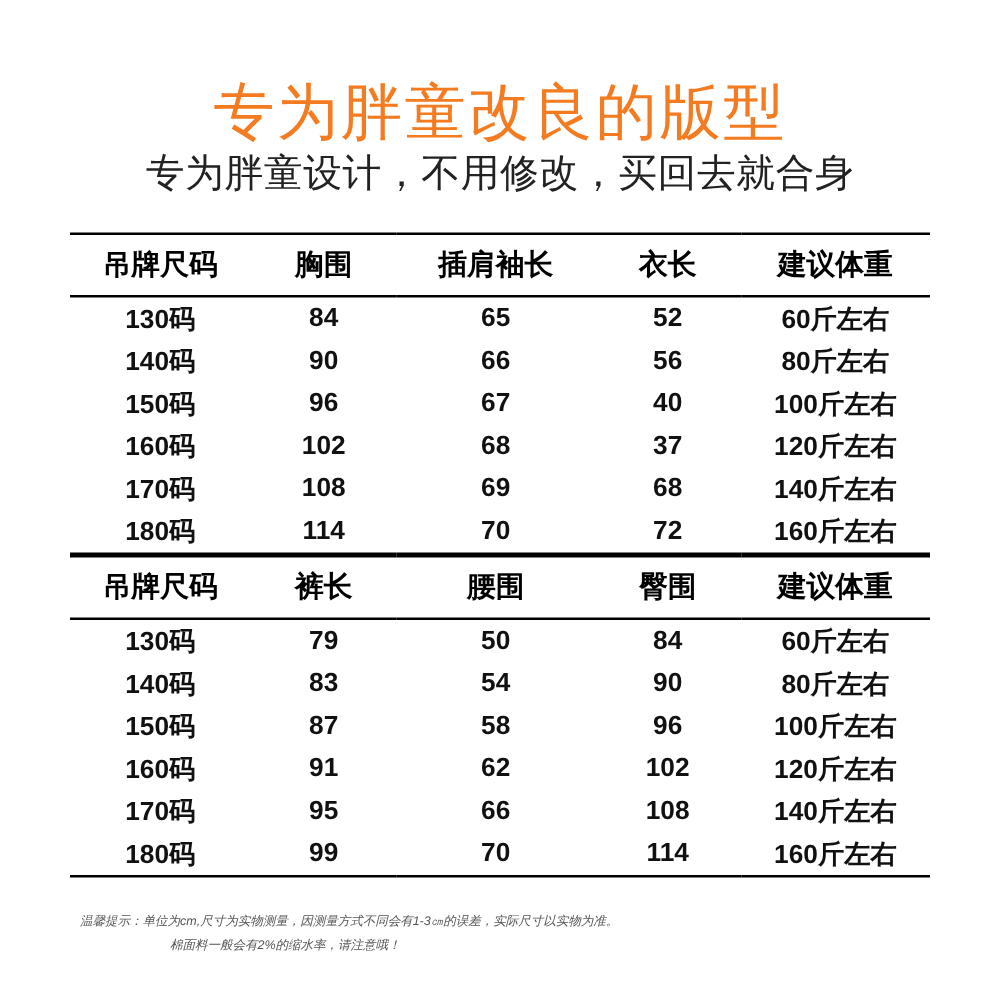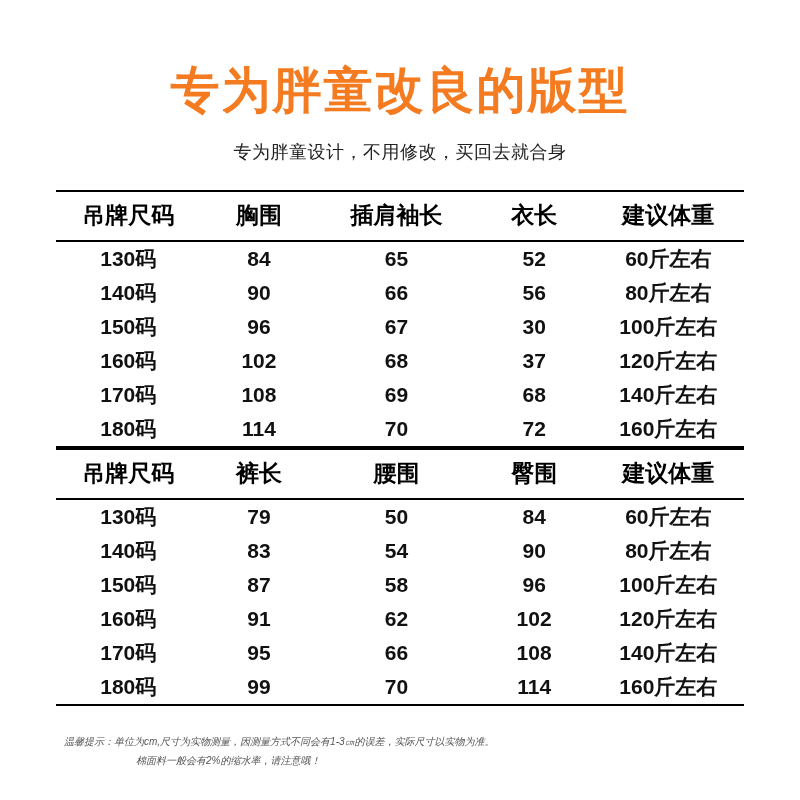--- a/index.html
+++ b/index.html
@@ -17,31 +17,30 @@
   .page {
     position: relative;
     width: 800px;
     height: 800px;
     box-sizing: border-box;
     padding: 0 24px;
   }
   .headline {
     text-align: center;
     font-size: 49px;
-    font-weight: bold;
+    font-weight: normal;
     color: #f47b20;
     letter-spacing: 2px;
     margin-top: 64px;
     line-height: 1.1;
   }
   .subheadline {
     text-align: center;
-    font-size: 18px;
+    font-size: 31px;
     color: #222222;
-    margin-top: 22px;
     letter-spacing: 0.5px;
   }
   .tables {
     margin-top: 26px;
     padding: 0 32px;
   }
   table.size-table {
     width: 100%;
     border-collapse: collapse;
     table-layout: fixed;
@@ -125,21 +124,21 @@
         <td>140码</td>
         <td>90</td>
         <td>66</td>
         <td>56</td>
         <td>80斤左右</td>
       </tr>
       <tr class="data-row">
         <td>150码</td>
         <td>96</td>
         <td>67</td>
-        <td>30</td>
+        <td>40</td>
         <td>100斤左右</td>
       </tr>
       <tr class="data-row">
         <td>160码</td>
         <td>102</td>
         <td>68</td>
         <td>37</td>
         <td>120斤左右</td>
       </tr>
       <tr class="data-row">

